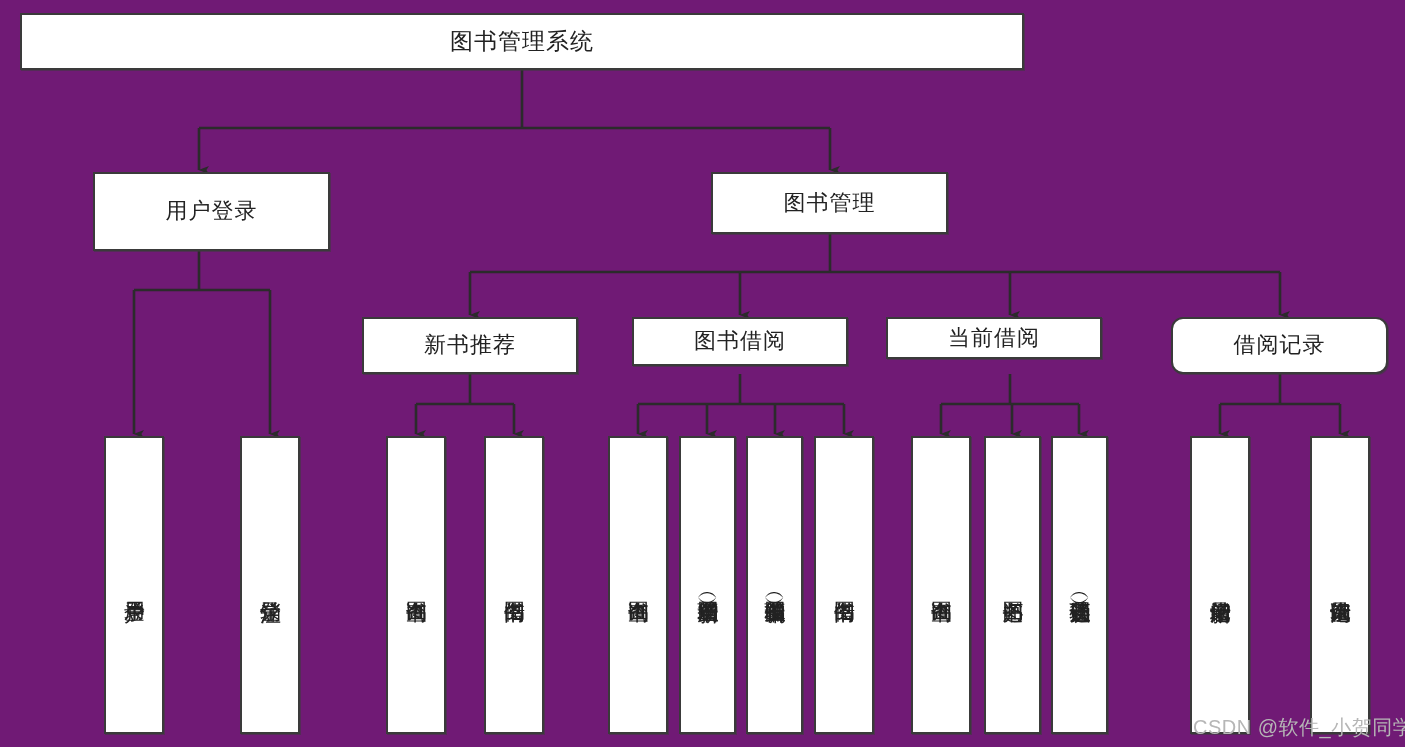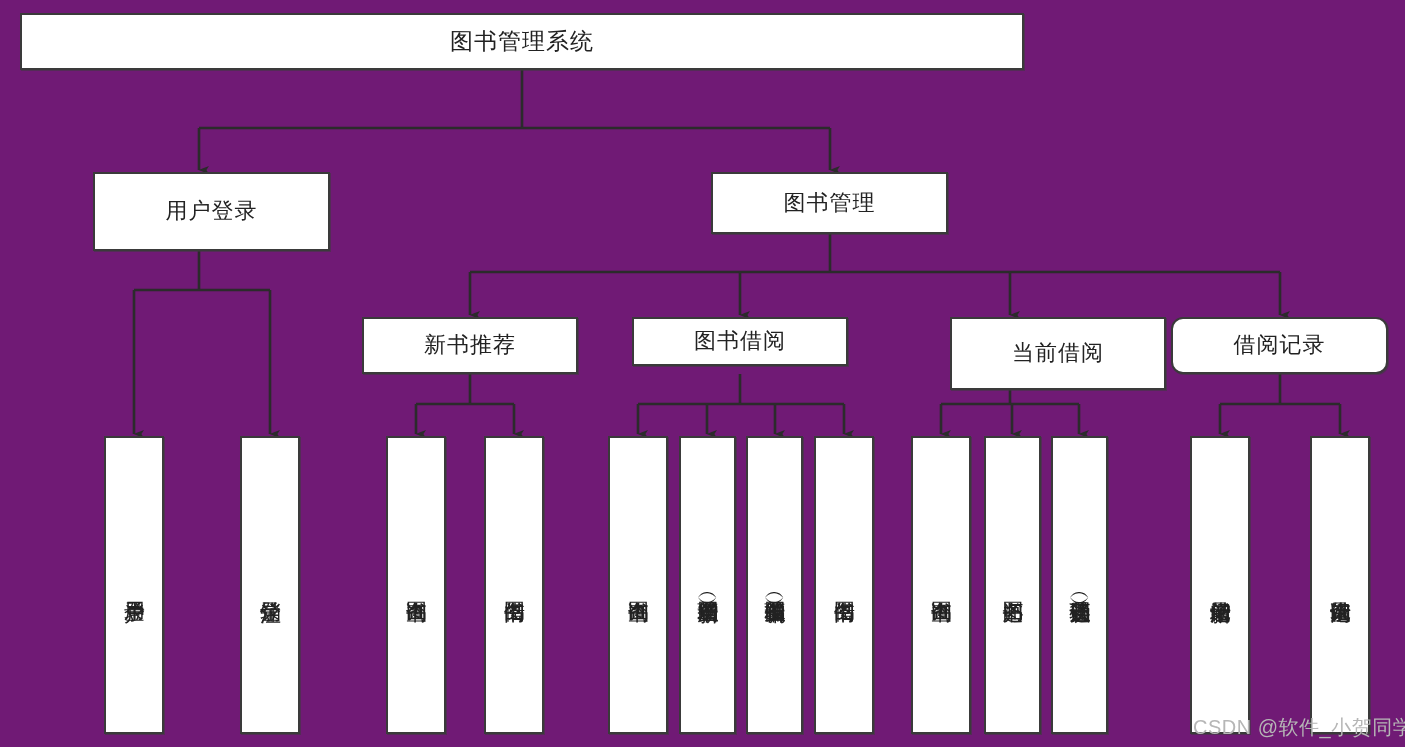--- a/index.html
+++ b/index.html
@@ -123,21 +123,21 @@
     </g>
   </svg>
 
   <div class="node node-h node-title" style="left: 20px; top: 13px; width: 1004px; height: 57px; border-color: rgb(58, 58, 58); background: rgb(255, 255, 255); color: rgb(34, 34, 34);">图书管理系统</div>
 
   <div class="node node-h" style="left: 81px; top: 172px; width: 237px; height: 79px; border-color: rgb(58, 58, 58); background: rgb(255, 255, 255); color: rgb(34, 34, 34); margin-left: 12px;">用户登录</div>
   <div class="node node-h" style="left: 711px; top: 172px; width: 237px; height: 62px; border-color: rgb(58, 58, 58); background: rgb(255, 255, 255); color: rgb(34, 34, 34);">图书管理</div>
 
   <div class="node node-h" style="left: 362px; top: 317px; width: 216px; height: 57px; border-color: rgb(58, 58, 58); background: rgb(255, 255, 255); color: rgb(34, 34, 34);">新书推荐</div>
   <div class="node node-h" style="left: 632px; top: 317px; width: 216px; height: 49px; border-color: rgb(58, 58, 58); background: rgb(255, 255, 255); color: rgb(34, 34, 34);">图书借阅</div>
-  <div class="node node-h" style="left: 950px; top: 317px; width: 216px; height: 73px; border-color: rgb(58, 58, 58); background: rgb(255, 255, 255); color: rgb(34, 34, 34);">当前借阅</div>
+  <div class="node node-h" style="left: 886px; top: 317px; width: 216px; height: 42px; border-color: rgb(58, 58, 58); background: rgb(255, 255, 255); color: rgb(34, 34, 34);">当前借阅</div>
   <div class="node node-h" style="left: 1171px; top: 317px; width: 217px; height: 57px; border-color: rgb(58, 58, 58); background: rgb(255, 255, 255); color: rgb(34, 34, 34); border-radius: 12px;">借阅记录</div>
 
   <div class="node node-v" style="left: 104px; top: 436px; width: 60px; height: 298px; border-color: rgb(58, 58, 58); background: rgb(255, 255, 255); color: rgb(34, 34, 34);">用户登录</div>
   <div class="node node-v" style="left: 240px; top: 436px; width: 60px; height: 298px; border-color: rgb(58, 58, 58); background: rgb(255, 255, 255); color: rgb(34, 34, 34);">注销登录</div>
   <div class="node node-v" style="left: 386px; top: 436px; width: 60px; height: 298px; border-color: rgb(58, 58, 58); background: rgb(255, 255, 255); color: rgb(34, 34, 34);">查询图书</div>
   <div class="node node-v" style="left: 484px; top: 436px; width: 60px; height: 298px; border-color: rgb(58, 58, 58); background: rgb(255, 255, 255); color: rgb(34, 34, 34);">借阅图书</div>
   <div class="node node-v" style="left: 608px; top: 436px; width: 60px; height: 298px; border-color: rgb(58, 58, 58); background: rgb(255, 255, 255); color: rgb(34, 34, 34);">查询图书</div>
   <div class="node node-v" style="left: 679px; top: 436px; width: 57px; height: 298px; border-color: rgb(58, 58, 58); background: rgb(255, 255, 255); color: rgb(34, 34, 34);">新增图书（管理员）</div>
   <div class="node node-v" style="left: 746px; top: 436px; width: 57px; height: 298px; border-color: rgb(58, 58, 58); background: rgb(255, 255, 255); color: rgb(34, 34, 34);">编辑图书（管理员）</div>
   <div class="node node-v" style="left: 814px; top: 436px; width: 60px; height: 298px; border-color: rgb(58, 58, 58); background: rgb(255, 255, 255); color: rgb(34, 34, 34);">借阅图书</div>

